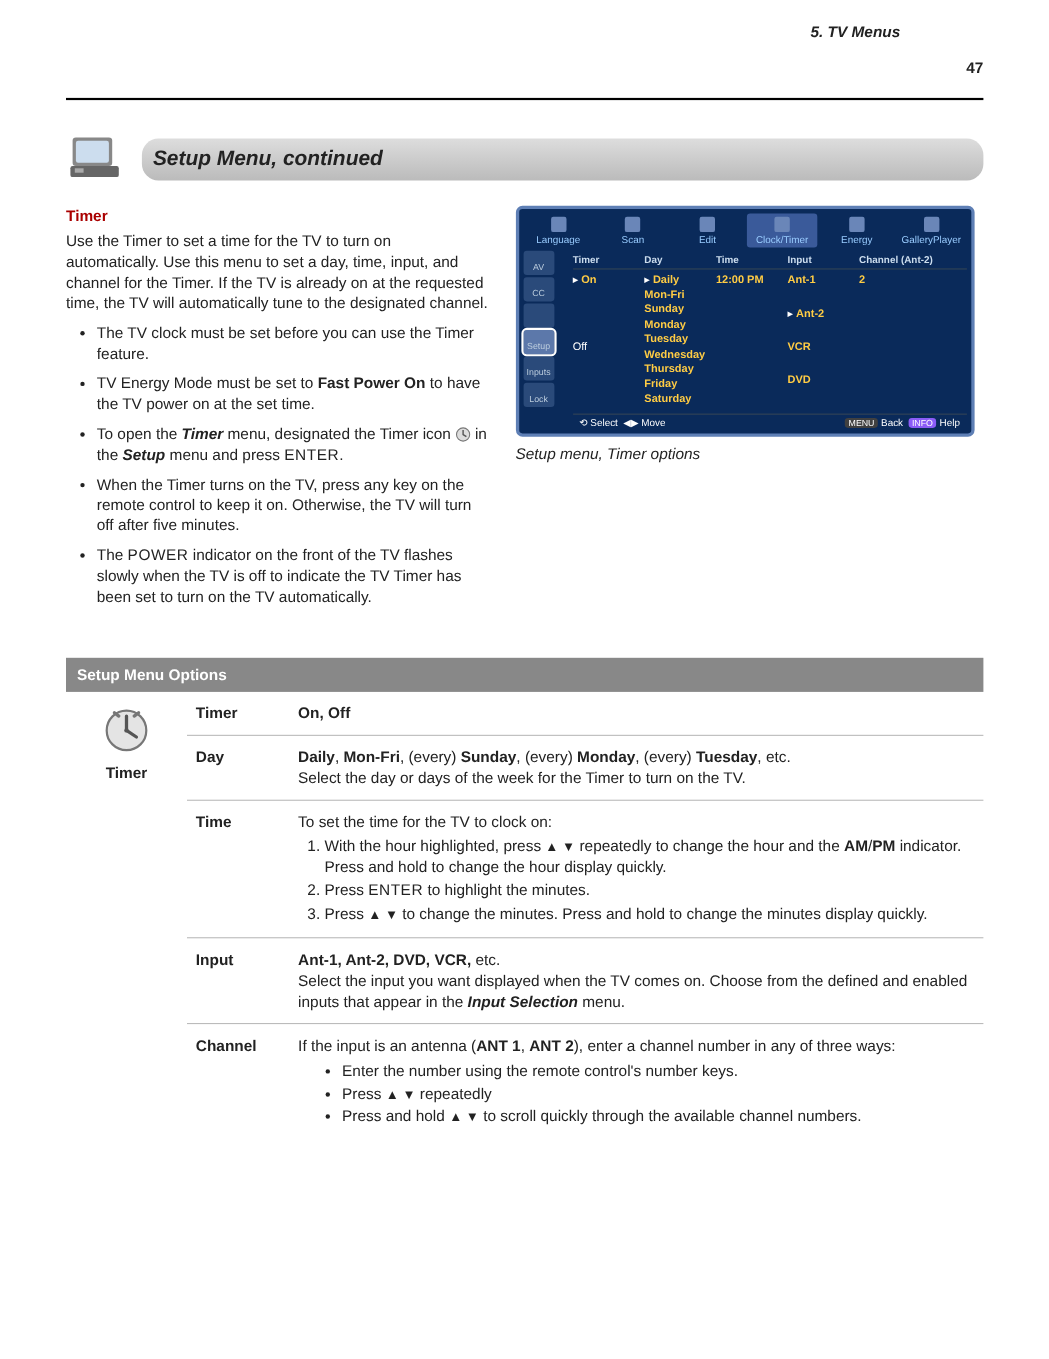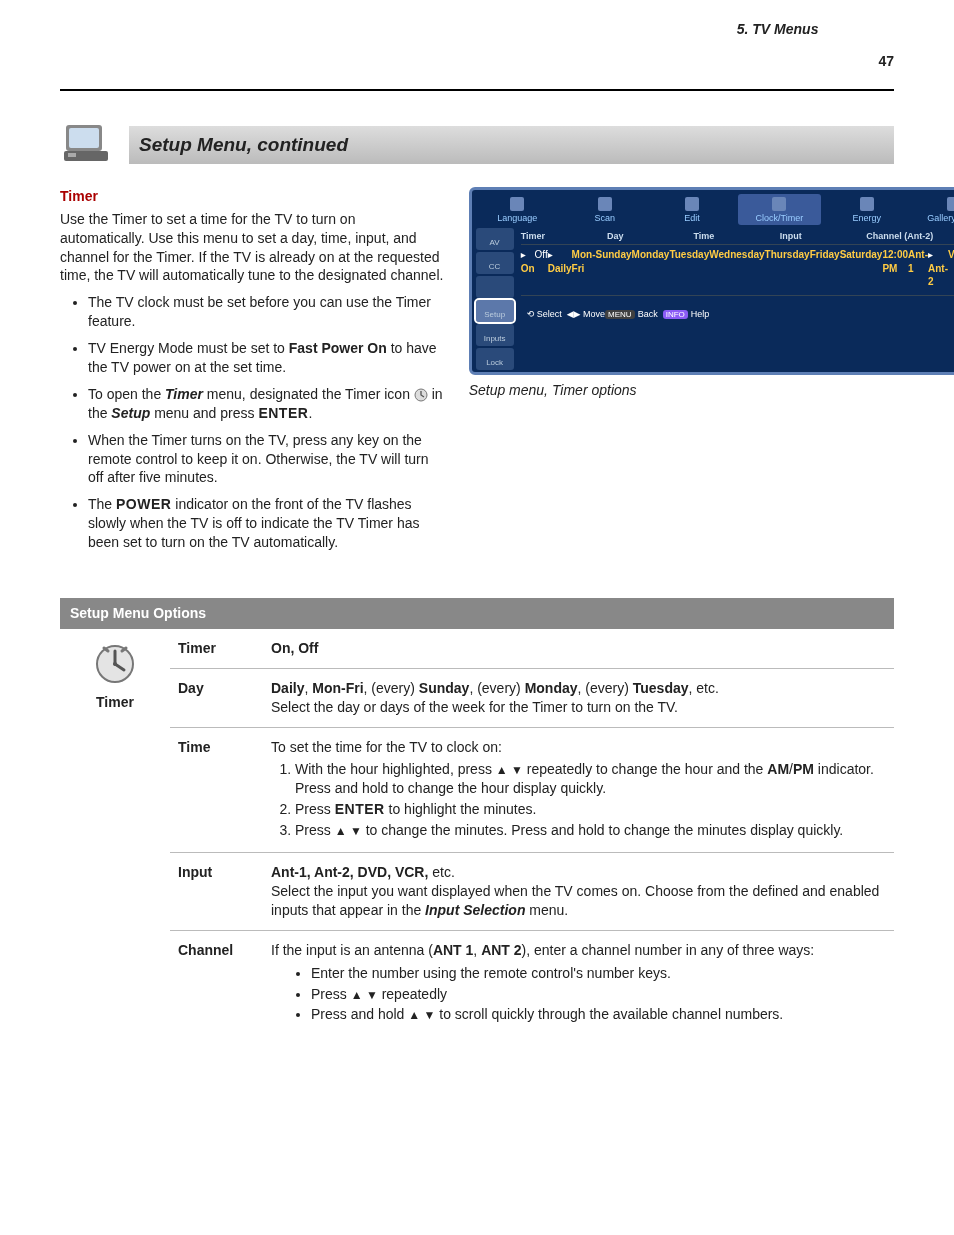--- a/index.html
+++ b/index.html
@@ -28,37 +28,38 @@
     margin-bottom: 18px;
   }
   .section-banner svg { flex: 0 0 auto; }
   .section-banner-bar {
     flex: 1;
     background: linear-gradient(#ddd, #bbb);
     padding: 6px 10px;
     font-size: 19px;
     font-weight: bold;
     font-style: italic;
+    border-radius: 15px;
   }
   .two-col {
     display: flex;
     gap: 25px;
     align-items: flex-start;
   }
   .col-left { flex: 0 0 46%; }
   .col-right { flex: 0 0 50%; }
   .subhead {
     font-weight: bold;
     color: #a00;
     margin-bottom: 4px;
   }
   .col-left p { margin: 0 0 8px 0; }
   .col-left ul { margin: 0; padding-left: 28px; }
   .col-left li { margin-bottom: 8px; }
-  .smallcaps { font-variant: small-caps; font-weight: bold; letter-spacing:0.5px;}
+  .smallcaps { font-variant: small-caps; font-weight: normal; letter-spacing:0.5px;}
   .caption { font-style: italic; margin-top: 6px; font-size: 14px;}
   .tbl-wrap { margin-top: 38px; }
   .tbl-head {
     background: #888;
     color: #fff;
     font-weight: bold;
     padding: 6px 10px;
   }
   .tbl-body {
     display: flex;
@@ -105,35 +106,35 @@
   .osd-top .ticon .box {
     display:block; width:14px; height:14px; margin:0 auto 1px auto;
     background:#6a86b8; border-radius:2px;
   }
   .osd-body { display:flex; }
   .osd-left {
     flex:0 0 42px; display:flex; flex-direction:column; gap:2px;
     padding-right:3px;
   }
   .osd-left .licon {
-    width:38px; height:22px; background:#2a4a7a; border-radius:3px;
+    width:28px; height:22px; background:#2a4a7a; border-radius:3px;
     color:#bcd; font-size:8px; display:flex; align-items:flex-end;
     justify-content:center; padding-bottom:1px; box-sizing:border-box;
   }
   .osd-left .licon.sel { background:#5c78aa; outline:2px solid #fff;}
   .osd-grid { flex:1; }
   .osd-head { display:flex; border-bottom:1px solid #345; padding:2px 0; }
   .osd-head span { flex:1; color:#cde; font-weight:bold; font-size:9px;}
   .osd-row { display:flex; padding-top:3px;}
   .osd-row span { flex:1; }
   .osd-row .yel { color:#ffcc44; font-weight:bold;}
-  .osd-list { display:flex; flex-direction:row;}
+  .osd-list { display:flex; flex-direction:column;}
   .osd-foot {
-    display:flex; 
-    border-top:1px solid #345; margin-top:6px; padding:12px 6px 2px 6px;
+    display:flex; justify-content:space-between;
+    border-top:1px solid #345; margin-top:6px; padding:1px 6px 2px 6px;
     font-size:9px;
   }
   .osd-foot .btn { background:#404040; color:#fff; border-radius:3px; padding:0 3px; margin-right:3px; font-size:8px;}
   .osd-foot .btn2 { background:#8b5cf6; }
   .miniclock { display:inline-block; vertical-align:middle;}
 </style>
 </head>
 <body>
 
 <div class="hdr-bar">

